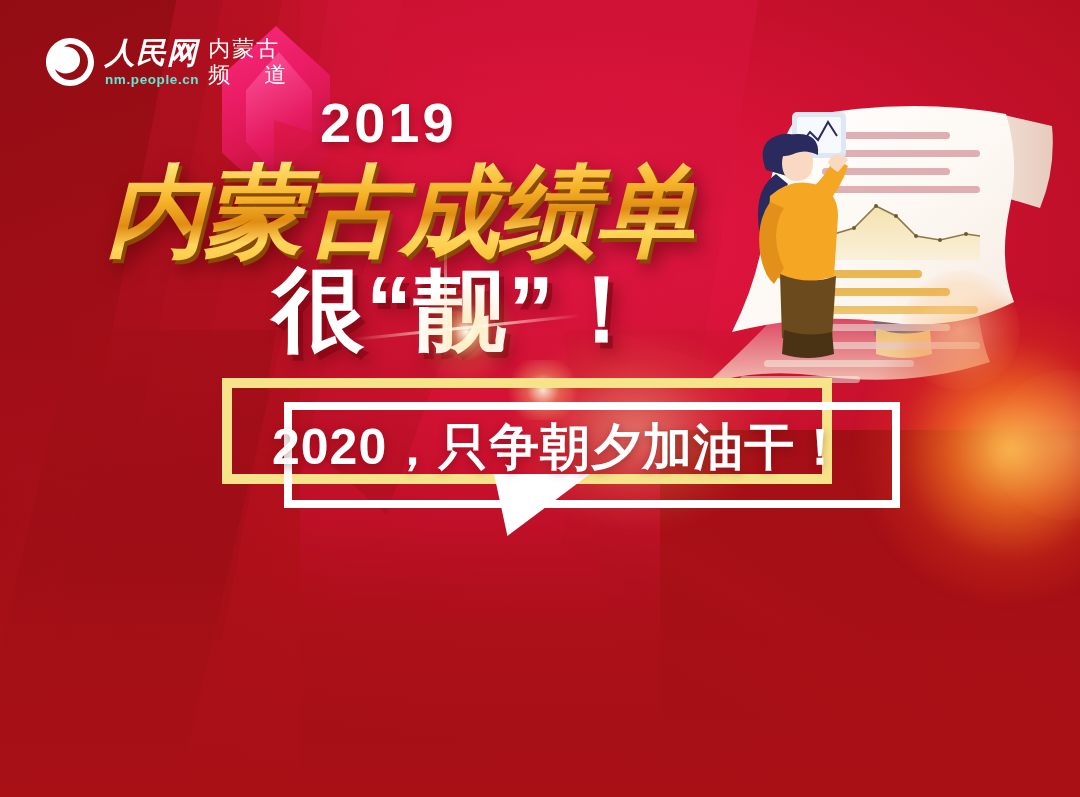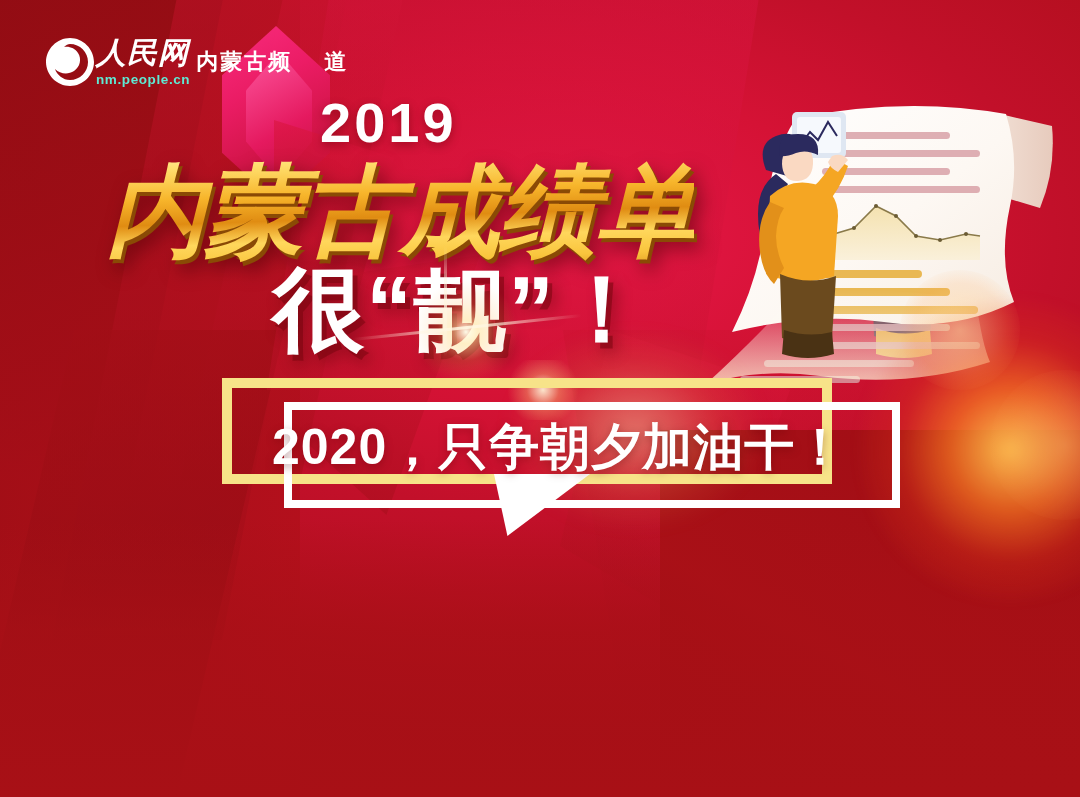--- a/index.html
+++ b/index.html
@@ -130,34 +130,34 @@
   .flare-streak2{
     position:absolute;left:444px;top:246px;width:3px;height:110px;
     background:linear-gradient(180deg,rgba(255,240,200,0),rgba(255,246,225,.8),rgba(255,240,200,0));
   }
   .flare-top{
     position:absolute;left:498px;top:360px;width:90px;height:60px;
     background:radial-gradient(circle,rgba(255,250,220,.9) 0%,rgba(255,210,130,.35) 30%,rgba(255,190,90,0) 66%);
   }
 
   
-  .logo{position:absolute;left:44px;top:36px;display:flex;align-items:center;}
+  .logo{position:absolute;left:44px;top:36px;display:flex;align-items:center;gap:9px;}
   .logo-mark{width:52px;height:52px;flex:0 0 auto;}
   .logo-txt{display:flex;flex-direction:column;line-height:1;}
   .logo-cn{
     font-size:30px;font-weight:700;color:#fff;letter-spacing:1px;
     font-family:"Liberation Serif","DejaVu Serif",serif;
     font-style:italic;
   }
   .logo-url{
     font-size:13.5px;font-weight:700;color:#5eead4;letter-spacing:.6px;margin-top:5px;
   }
   .logo-channel{
-    margin-left:6px;display:flex;line-height:1.16;
-    font-size:22px;font-weight:700;color:#fff;letter-spacing:2px;
+    display:flex;flex-direction:column;line-height:1.16;
+    font-size:22px;font-weight:400;color:#fff;letter-spacing:2px;
   }
   .logo-channel .l2{letter-spacing:14px;}
 
   
   .year-2019{
     position:absolute;left:320px;top:90px;
     font-size:56px;font-weight:700;color:#fff;letter-spacing:3px;
     text-shadow:0 3px 10px rgba(90,0,6,.45);
   }
   .gold-line{

